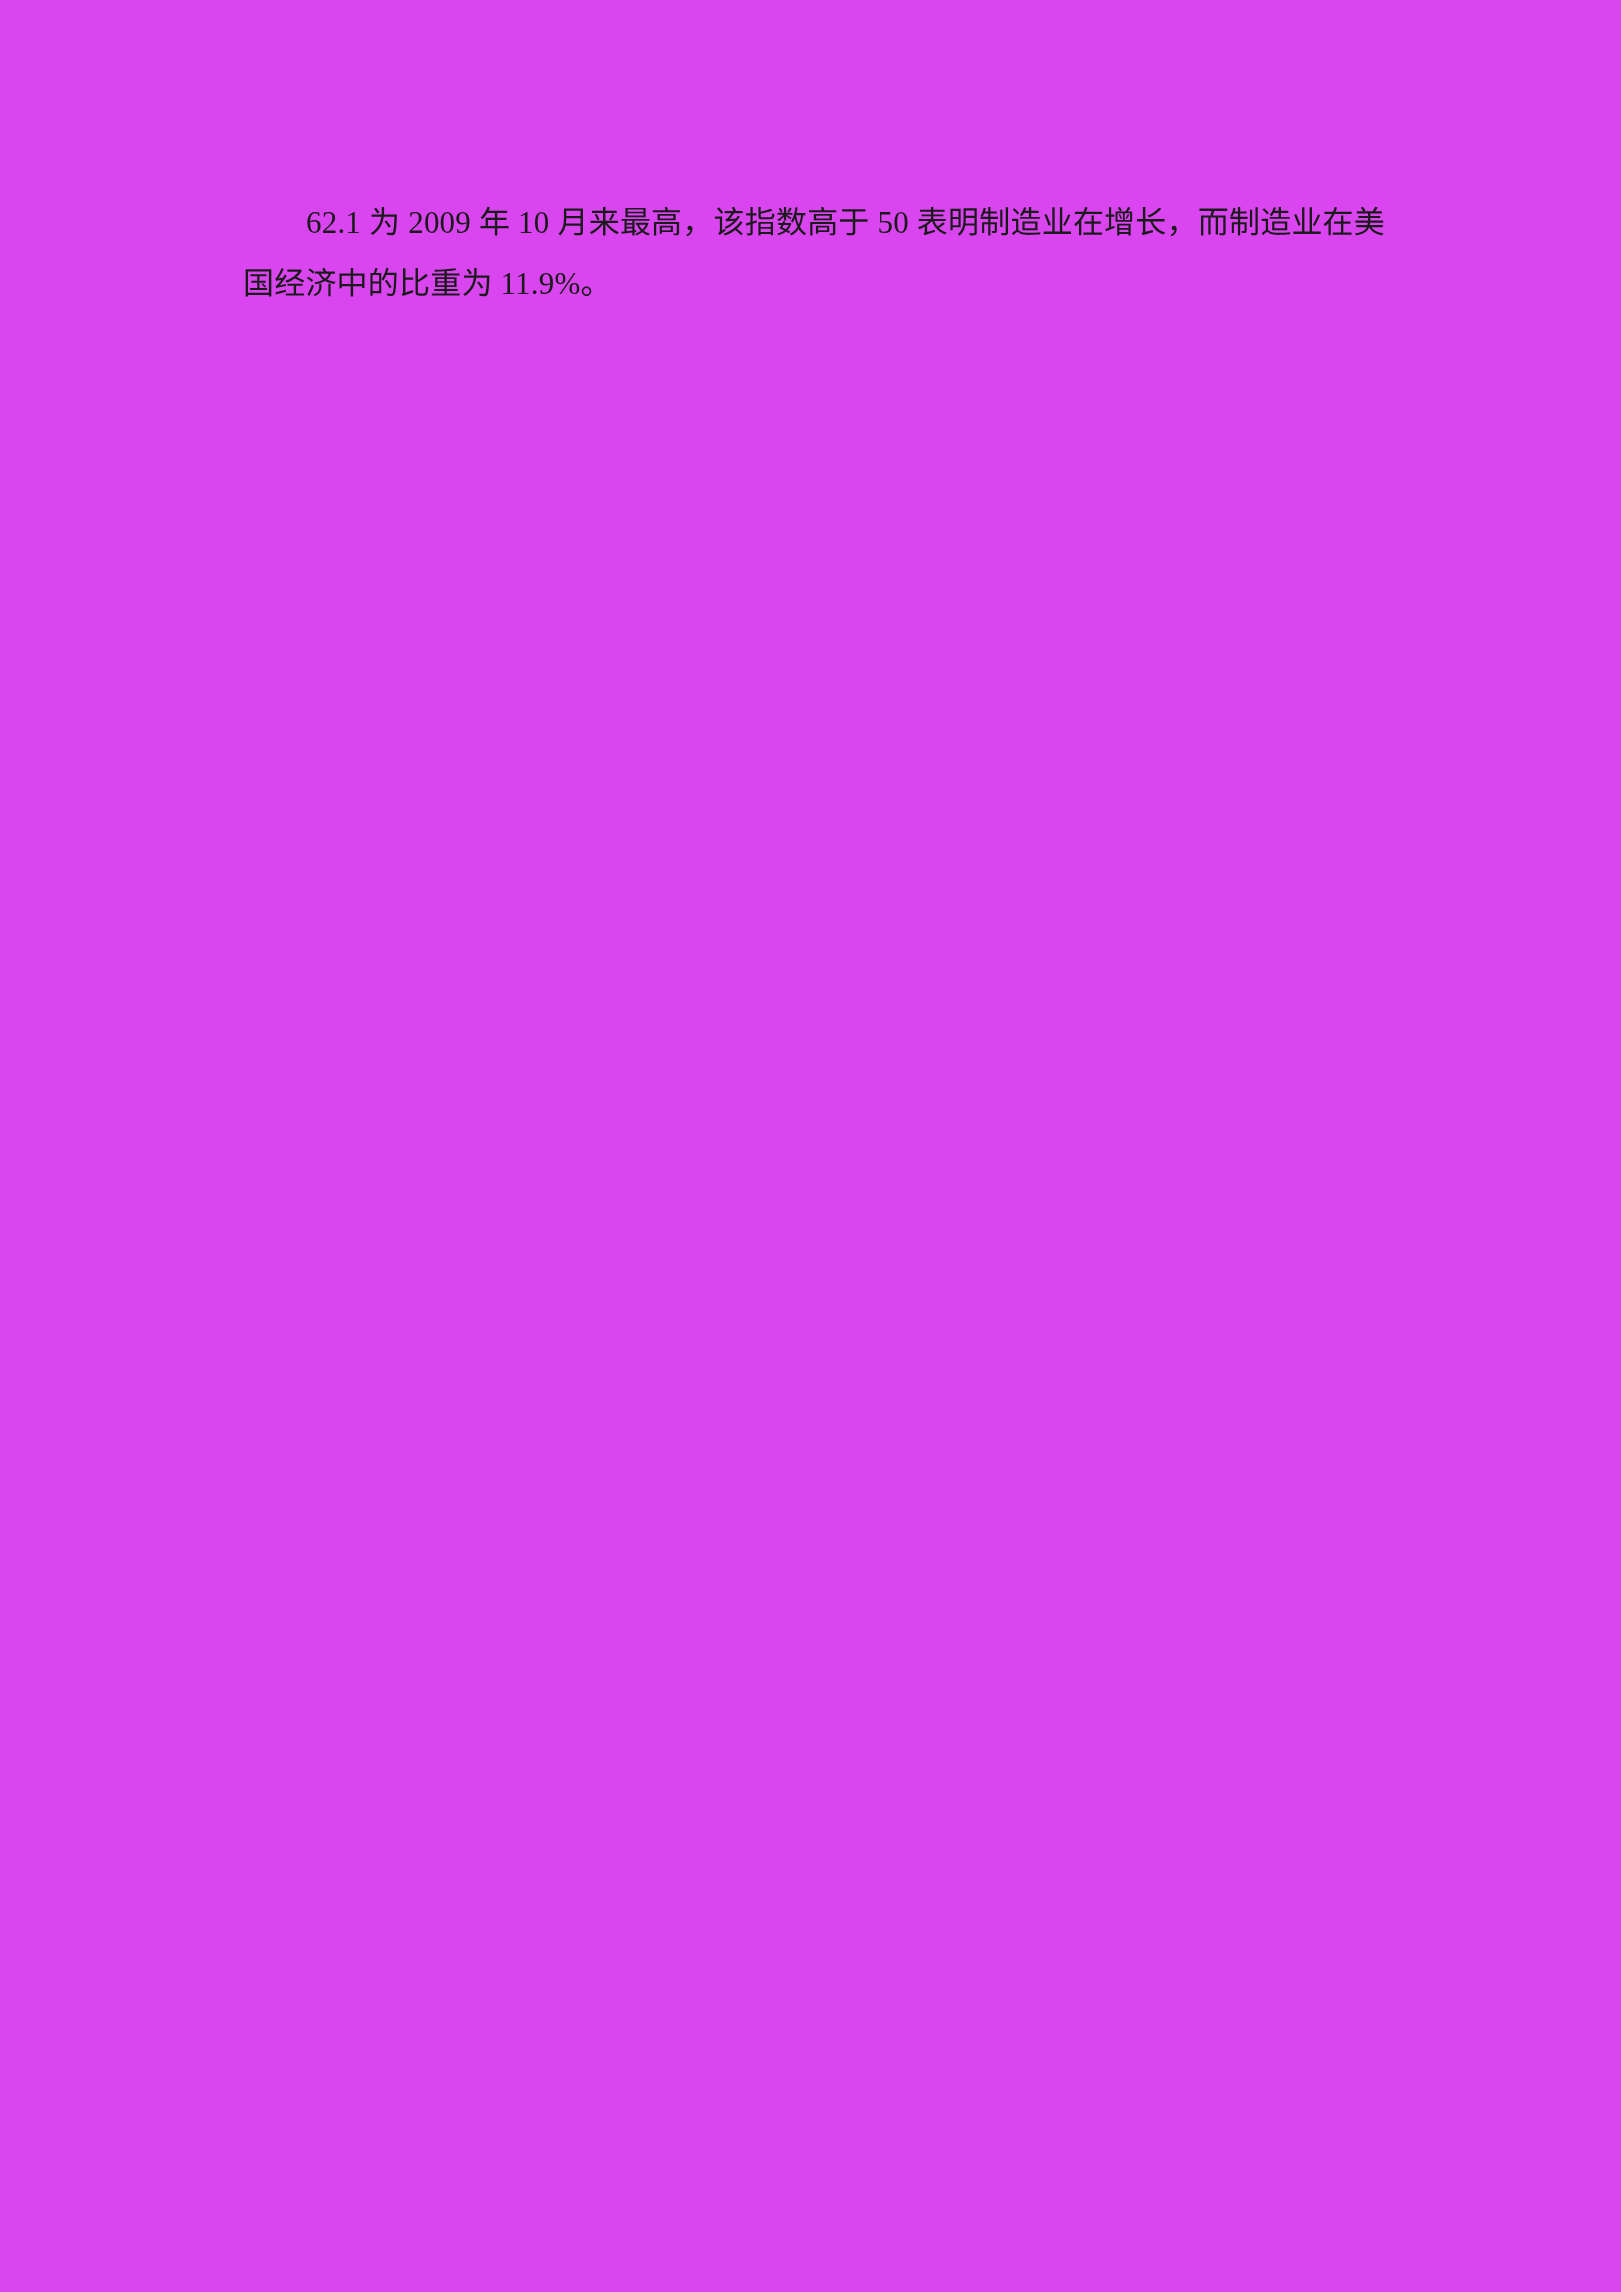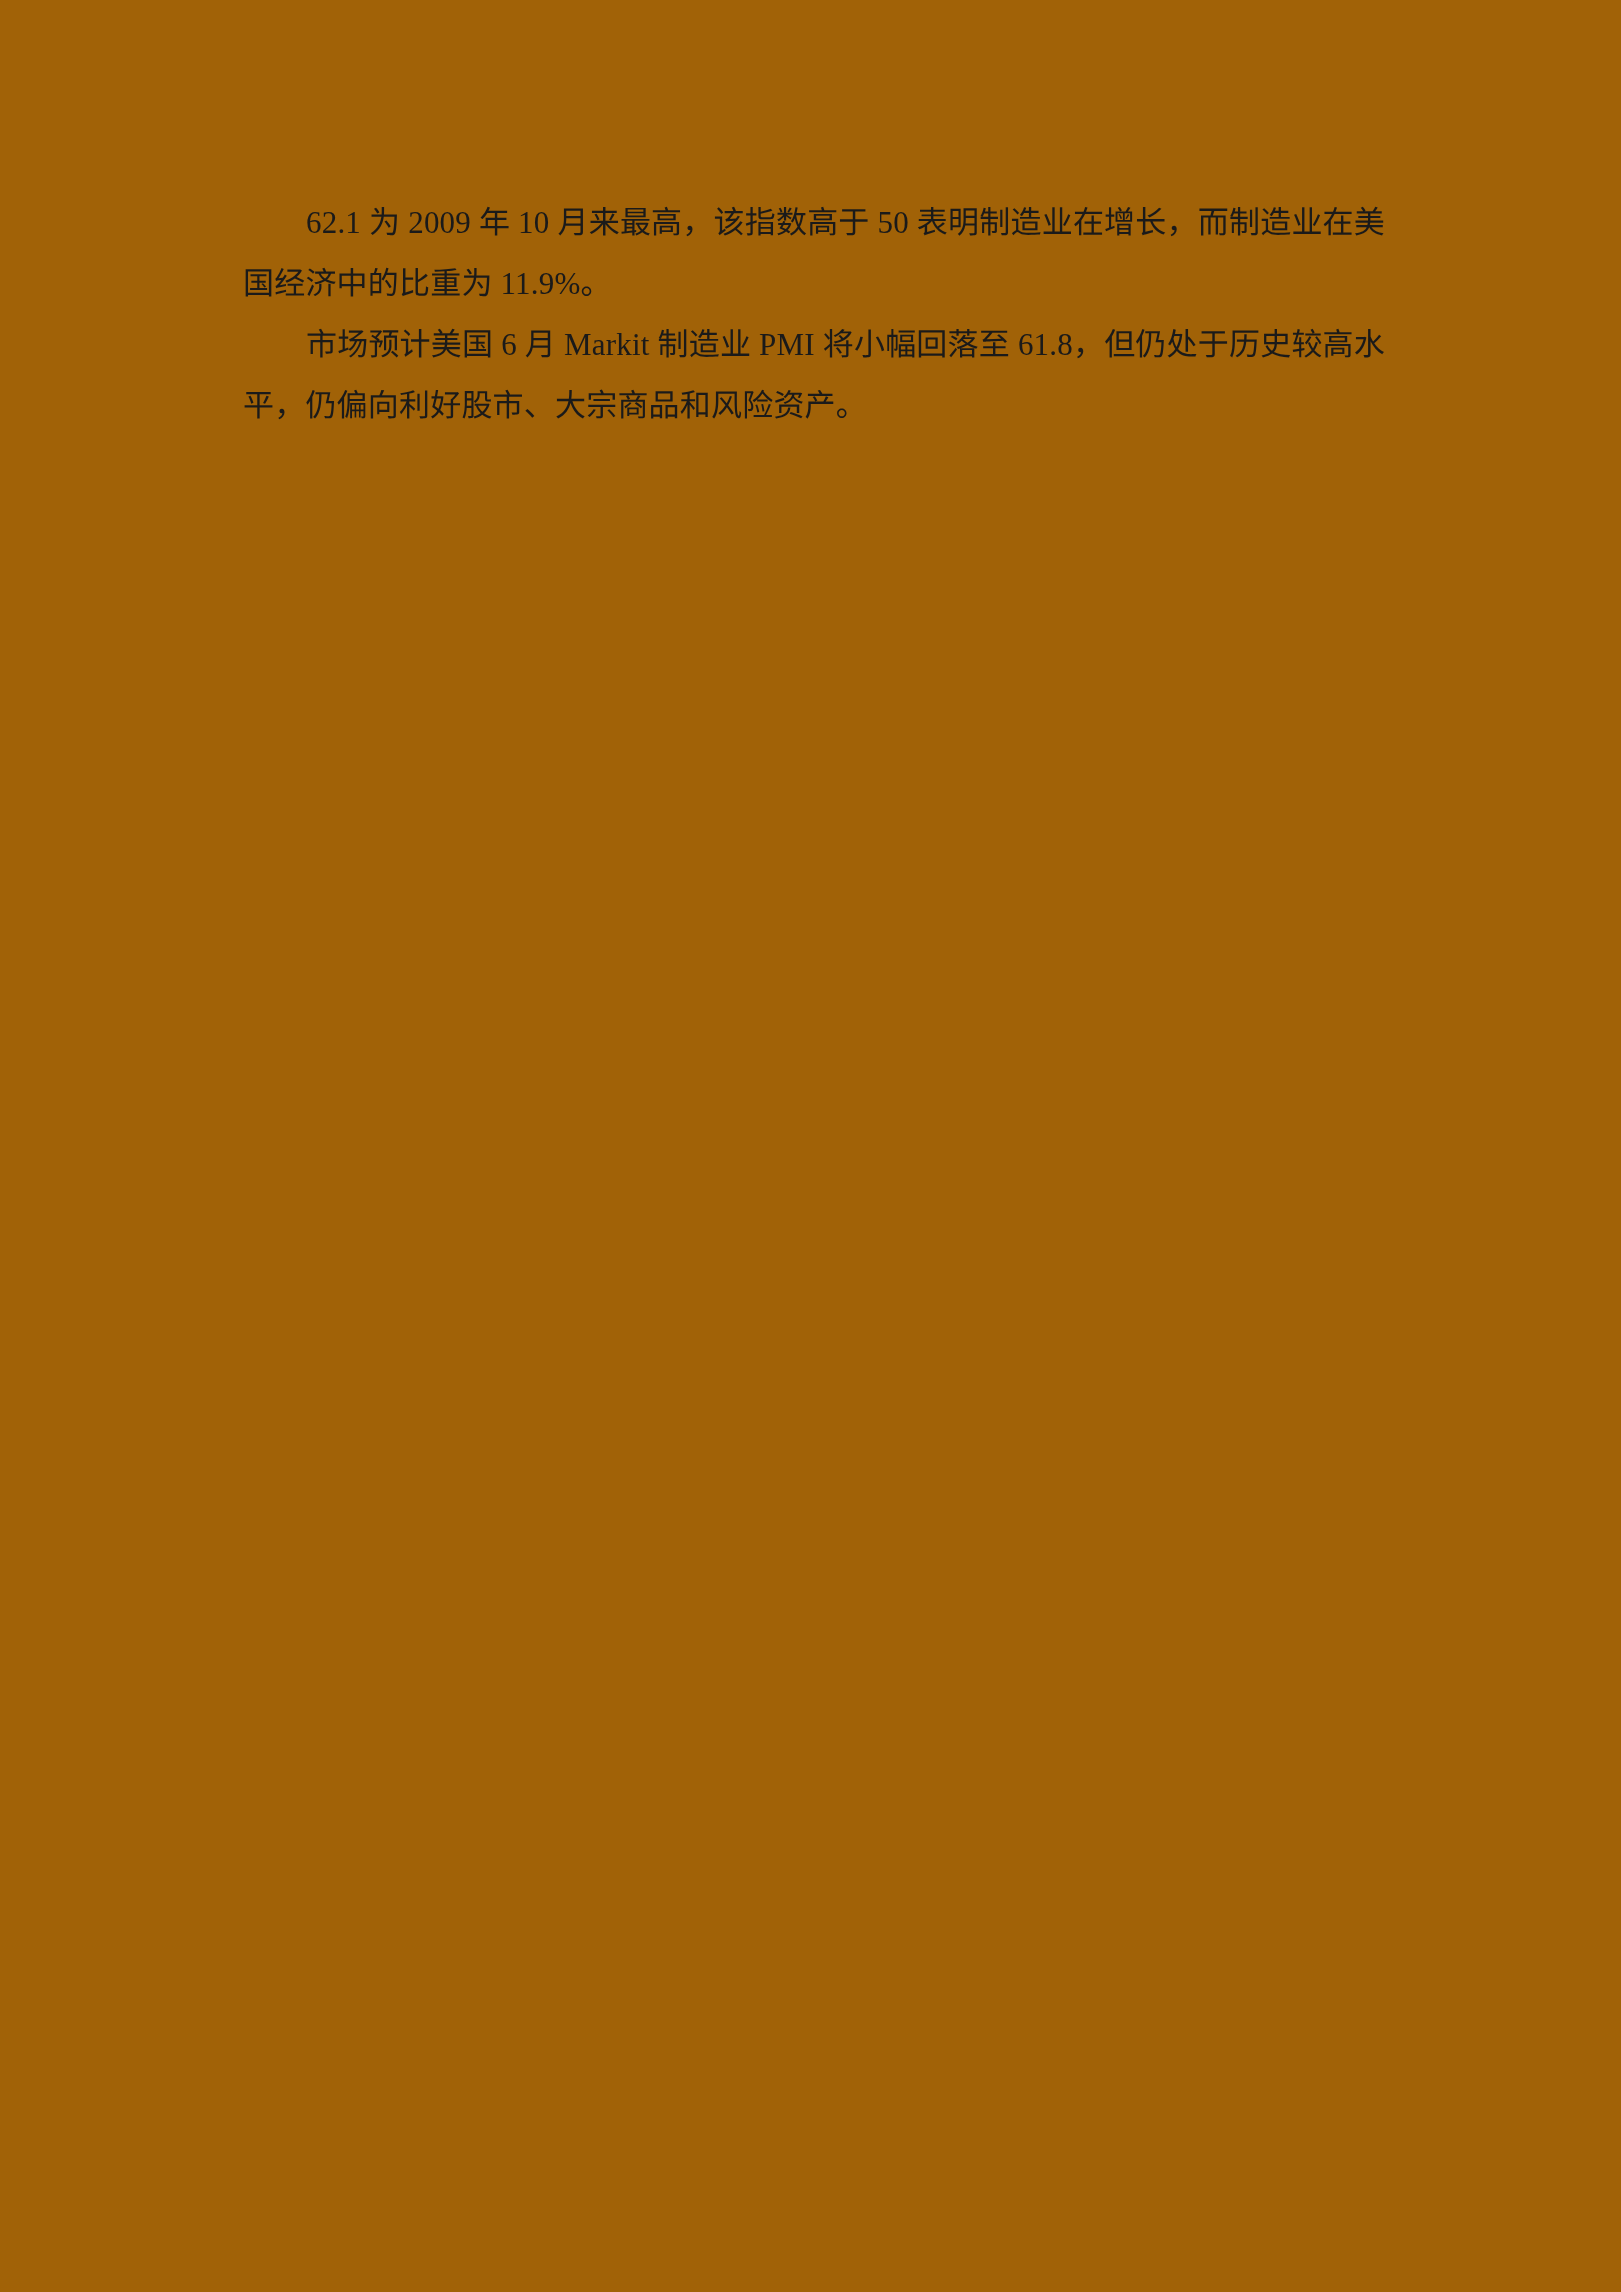--- a/index.html
+++ b/index.html
@@ -5,21 +5,21 @@
 <style>
   html, body {
     margin: 0;
     padding: 0;
     background: #ffffff;
   }
   .page {
     position: relative;
     width: 1621px;
     height: 2293px;
-    background: #a16207;
+    background: #d946ef;
     margin: 0 auto;
     box-sizing: border-box;
     overflow: hidden;
   }
   .content {
     position: absolute;
     left: 243px;
     top: 192px;
     width: 1142px;
   }
@@ -34,16 +34,15 @@
     margin: 0 0 0 0;
     letter-spacing: 0.2px;
   }
 </style>
 </head>
 <body>
 
 <div class="page">
   <div class="content">
     <p class="para">62.1 为 2009 年 10 月来最高，该指数高于 50 表明制造业在增长，而制造业在美国经济中的比重为 11.9%。</p>
-    <p class="para">市场预计美国 6 月 Markit 制造业 PMI 将小幅回落至 61.8，但仍处于历史较高水平，仍偏向利好股市、大宗商品和风险资产。</p>
   </div>
 </div>
 
 
 </body></html>

